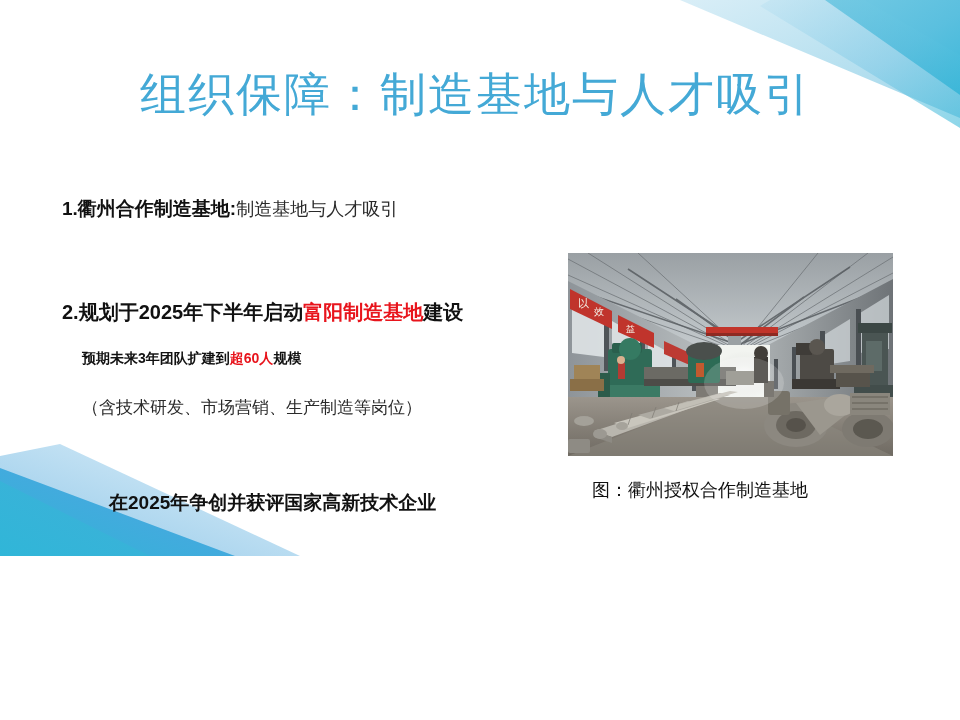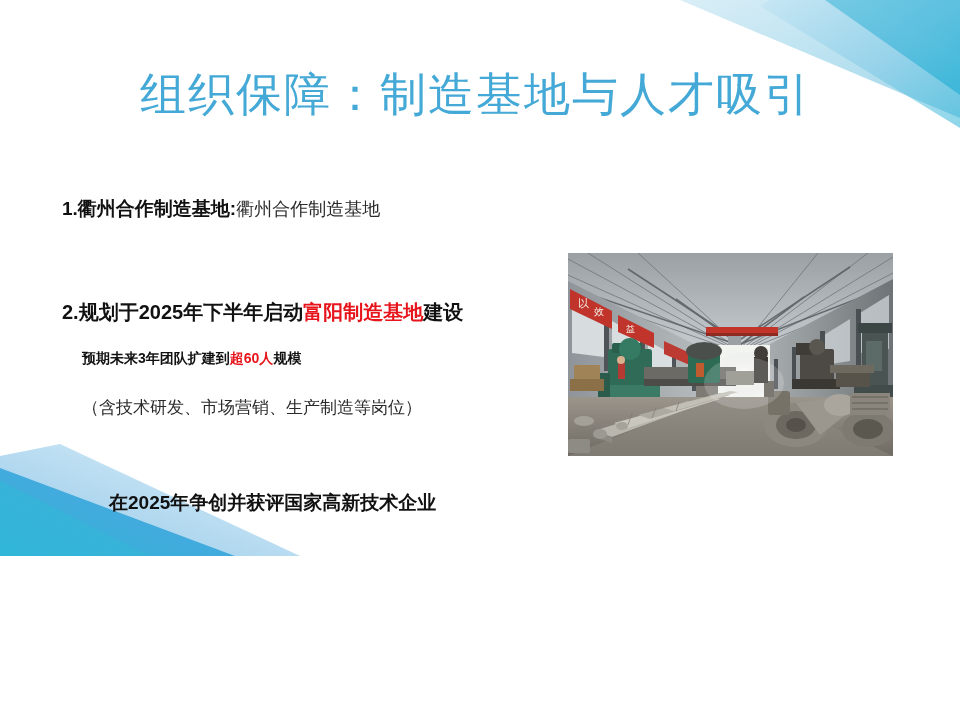--- a/index.html
+++ b/index.html
@@ -109,21 +109,21 @@
       </linearGradient>
     </defs>
     <polygon points="0,30 0,130 300,130 60,18" fill="url(#gBL2)"></polygon>
     <polygon points="0,42 0,130 235,130" fill="url(#gBL1)"></polygon>
     <polygon points="0,55 0,130 150,130" fill="url(#gBL3)"></polygon>
   </svg>
 
   <div id="title">组织保障：制造基地与人才吸引</div>
 
   <div class="line" id="line1">
-    <span class="bold seg-a">1.衢州合作制造基地:</span><span class="light seg-b">衢州合作制造基地</span>
+    <span class="bold seg-a">1.衢州合作制造基地:</span><span class="light seg-b">制造基地与人才吸引</span>
   </div>
 
   <div class="line bold" id="line2">
     <span>2.规划于2025年下半年启动</span><span class="red">富阳制造基地</span><span>建设</span>
   </div>
 
   <div class="line bold" id="line3">
     <span>预期未来3年团队扩建到</span><span class="red">超60人</span><span>规模</span>
   </div>
 
@@ -292,14 +292,15 @@
         </g>
       </g>
 
       <rect x="186" y="104" width="14" height="26" fill="#3a3733"></rect>
       <circle cx="193" cy="100" r="7" fill="#413e39"></circle>
 
       <ellipse cx="176" cy="130" rx="40" ry="26" fill="#ffffff" opacity="0.18"></ellipse>
     </svg>
   </div>
 
+  <div id="caption">图：衢州授权合作制造基地</div>
 
 </div>
 
 </body></html>

